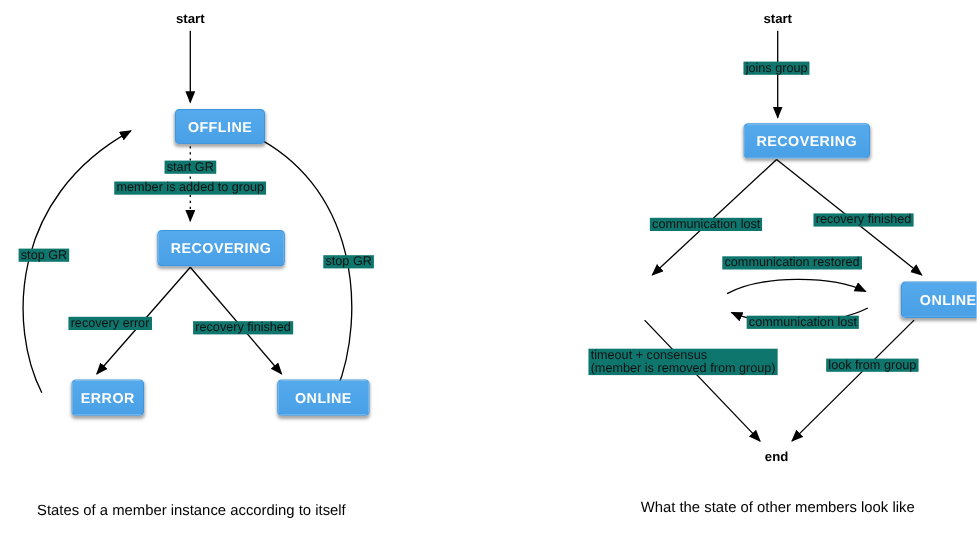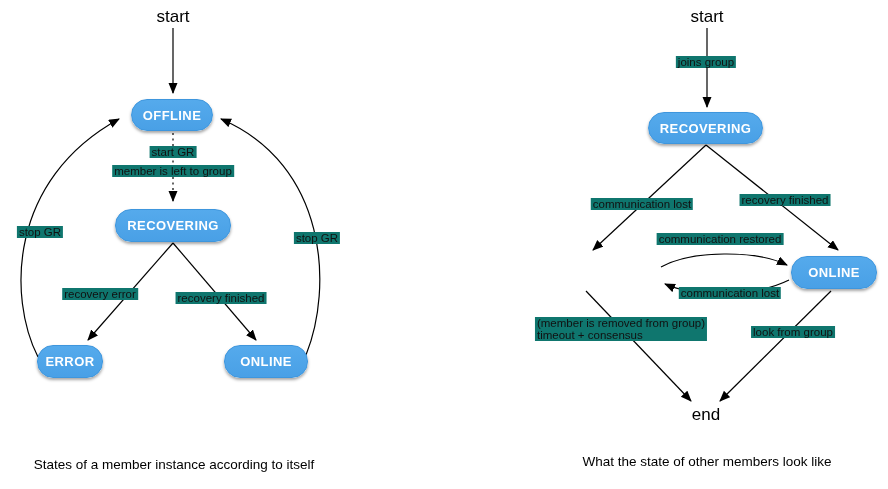--- a/index.html
+++ b/index.html
@@ -9,43 +9,44 @@
     background:#ffffff;
     font-family:"Liberation Sans","DejaVu Sans",sans-serif;
     overflow:hidden;
   }
   svg.edges{position:absolute;left:0;top:0;width:888px;height:489px;}
   .node{
     position:absolute;
     display:flex;align-items:center;justify-content:center;
     background:linear-gradient(180deg,#55aaec 0%,#49a0e6 100%);
     border:1px solid #3e96dd;
-    border-radius:16px;
+    border-radius:4px;
     box-shadow:0 2px 3px rgba(0,0,0,0.35);
     color:#ffffff;
     font-size:13px;font-weight:bold;letter-spacing:0.4px;
     box-sizing:border-box;
     text-align:center;
+    margin-left:28px;
   }
   .edge-label{
     position:absolute;
     transform:translate(-50%,-50%);
     background:#0f766e;
     color:#111111;
     font-size:11.5px;
     white-space:nowrap;
     padding:0 2px;
     text-align:left;
     line-height:12px;
   }
   .terminal{
     position:absolute;
     transform:translate(-50%,-50%);
     color:#000000;
-    font-size:17px;font-weight:normal;
+    font-size:12px;font-weight:bold;
     white-space:nowrap;
     text-align:right;
   }
   .caption{
     position:absolute;
     transform:translate(-50%,-50%);
     color:#000000;
     font-size:13.5px;font-weight:normal;
     white-space:nowrap;
   }
@@ -76,21 +77,21 @@
     <path d="M789,280 C757,296 697,298 665,284" stroke="#000" stroke-width="1.2" fill="none" marker-end="url(#arrow)"></path>
     <path d="M586,291 L691,401" stroke="#000" stroke-width="1.2" fill="none" marker-end="url(#arrow)"></path>
     <path d="M831,291 L720,401" stroke="#000" stroke-width="1.2" fill="none" marker-end="url(#arrow)"></path>
   </svg>
 
   <div class="terminal" style="left:173px;top:17px">start</div>
 
   <div class="node" style="left:131px;top:99px;width:82px;height:32px">OFFLINE</div>
 
   <div class="edge-label" style="left:173px;top:152px">start GR</div>
-  <div class="edge-label" style="left:173px;top:171px">member is left to group</div>
+  <div class="edge-label" style="left:173px;top:171px">member is added to group</div>
 
   <div class="node" style="left:115px;top:209px;width:116px;height:33px">RECOVERING</div>
 
   <div class="edge-label" style="left:100px;top:294px">recovery error</div>
   <div class="edge-label" style="left:221px;top:298px">recovery finished</div>
 
   <div class="edge-label" style="left:40px;top:232px">stop GR</div>
   <div class="edge-label" style="left:317px;top:238px">stop GR</div>
 
   <div class="node" style="left:37px;top:345px;width:66px;height:33px">ERROR</div>
@@ -106,22 +107,22 @@
 
   <div class="edge-label" style="left:642px;top:204px">communication lost</div>
   <div class="edge-label" style="left:785px;top:200px">recovery finished</div>
 
   <div class="edge-label" style="left:720px;top:239px">communication restored</div>
   <div class="edge-label" style="left:730px;top:293px">communication lost</div>
 
   <div class="node" style="left:791px;top:256px;width:86px;height:33px">ONLINE</div>
 
   <div class="edge-label" style="left:621px;top:329px">
+    <div>timeout + consensus</div>
     <div>(member is removed from group)</div>
-    <div>timeout + consensus</div>
   </div>
   <div class="edge-label" style="left:793px;top:332px">look from group</div>
 
   <div class="terminal" style="left:706px;top:415px">end</div>
 
   <div class="caption" style="left:707px;top:461px">What the state of other members look like</div>
 
 </div>
 
 </body></html>

